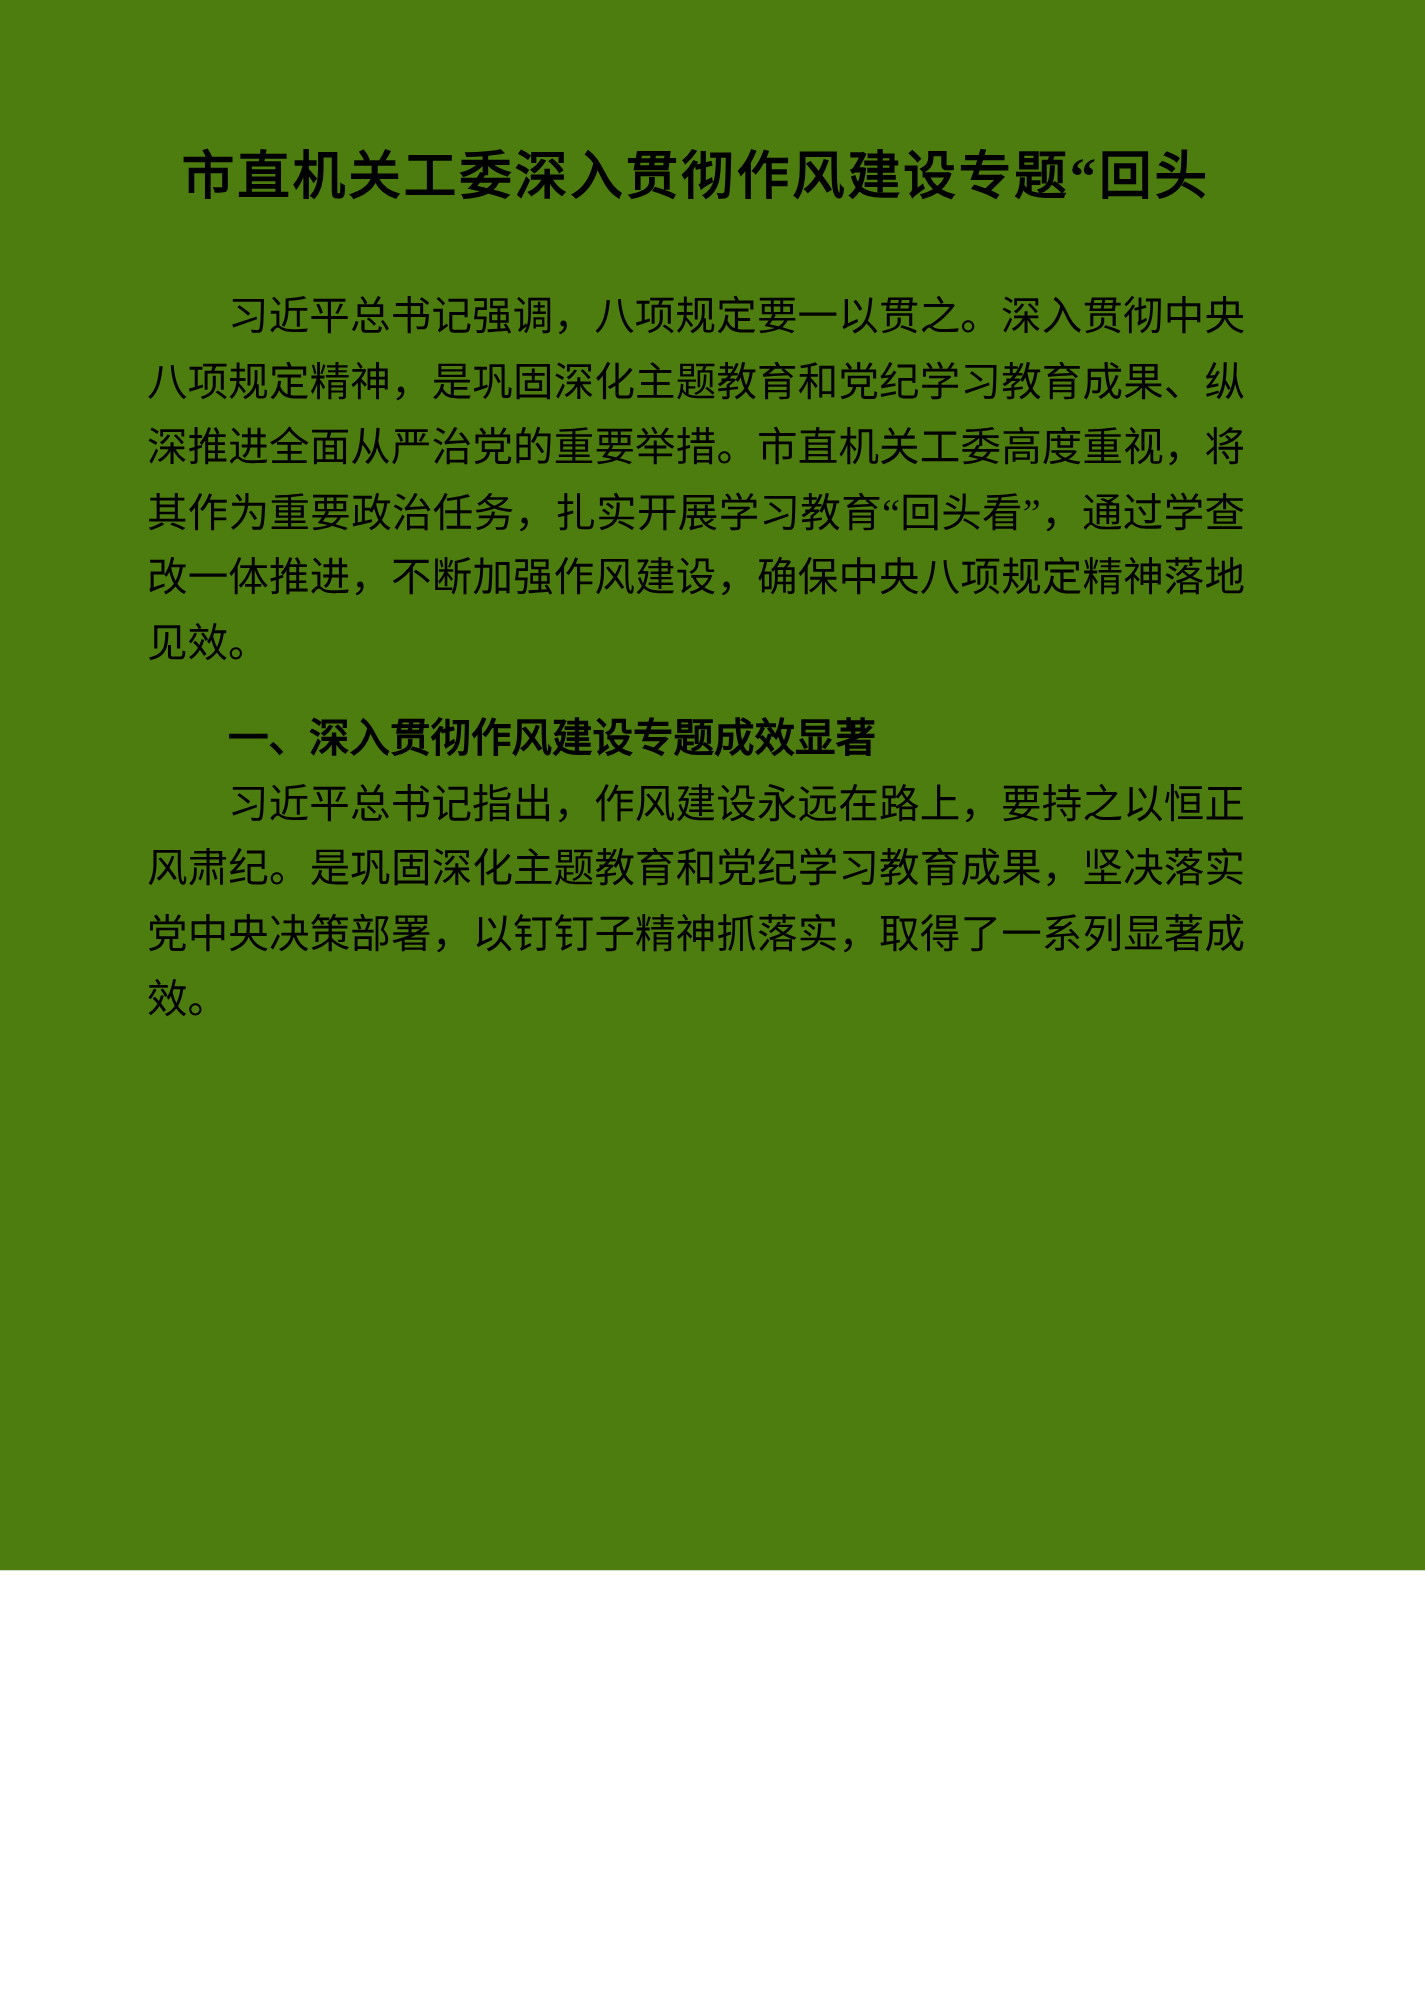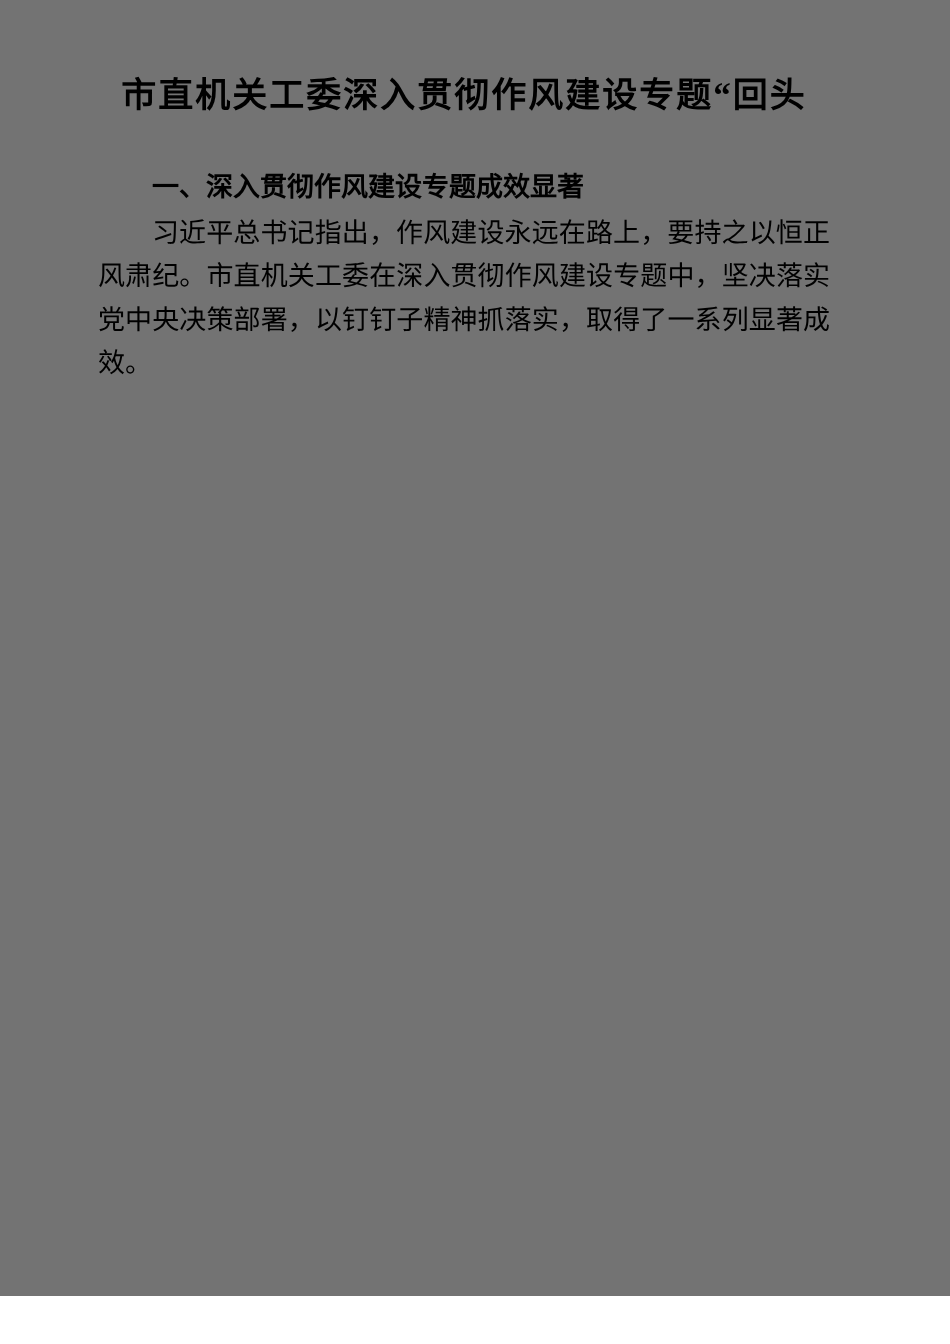--- a/index.html
+++ b/index.html
@@ -3,24 +3,24 @@
 <meta charset="utf-8">
 <style>
   html, body {
     margin: 0;
     padding: 0;
     background: #ffffff;
   }
   .page {
     position: relative;
     width: 950px;
-    height: 1296px;
-    background: #737373;
+    height: 1047px;
+    background: #4d7c0f;
     box-sizing: border-box;
-    padding: 71px 120px 0 98px;
+    padding: 93px 120px 0 98px;
     overflow: hidden;
     color: #000000;
   }
   .doc-title {
     font-family: "Liberation Serif", "DejaVu Serif", serif;
     font-weight: 700;
     font-size: 35px;
     line-height: 50px;
     letter-spacing: 2px;
     text-align: center;
@@ -38,29 +38,30 @@
     font-family: "Liberation Serif", "DejaVu Serif", serif;
     font-size: 27px;
     line-height: 43.5px;
     text-align: justify;
     text-indent: 2em;
     margin: 0;
     color: #000000;
     word-break: break-all;
   }
   .para.heading {
-    font-family: Liberation Mono, monospace;
+    font-family: Liberation Sans, sans-serif;
     font-weight: 700;
-    margin-top: 6px;
+    margin-top: 20px;
   }
 </style>
 </head>
 <body>
 
 <main class="page">
   <h1 class="doc-title">
     <span class="title-line">市直机关工委深入贯彻作风建设专题“回头</span>
   </h1>
   <section class="doc-body">
+      <p class="para">习近平总书记强调，八项规定要一以贯之。深入贯彻中央八项规定精神，是巩固深化主题教育和党纪学习教育成果、纵深推进全面从严治党的重要举措。市直机关工委高度重视，将其作为重要政治任务，扎实开展学习教育“回头看”，通过学查改一体推进，不断加强作风建设，确保中央八项规定精神落地见效。</p>
       <p class="para heading">一、深入贯彻作风建设专题成效显著</p>
-      <p class="para">习近平总书记指出，作风建设永远在路上，要持之以恒正风肃纪。市直机关工委在深入贯彻作风建设专题中，坚决落实党中央决策部署，以钉钉子精神抓落实，取得了一系列显著成效。</p>
+      <p class="para">习近平总书记指出，作风建设永远在路上，要持之以恒正风肃纪。是巩固深化主题教育和党纪学习教育成果，坚决落实党中央决策部署，以钉钉子精神抓落实，取得了一系列显著成效。</p>
     </section>
 </main>
 
 </body></html>

